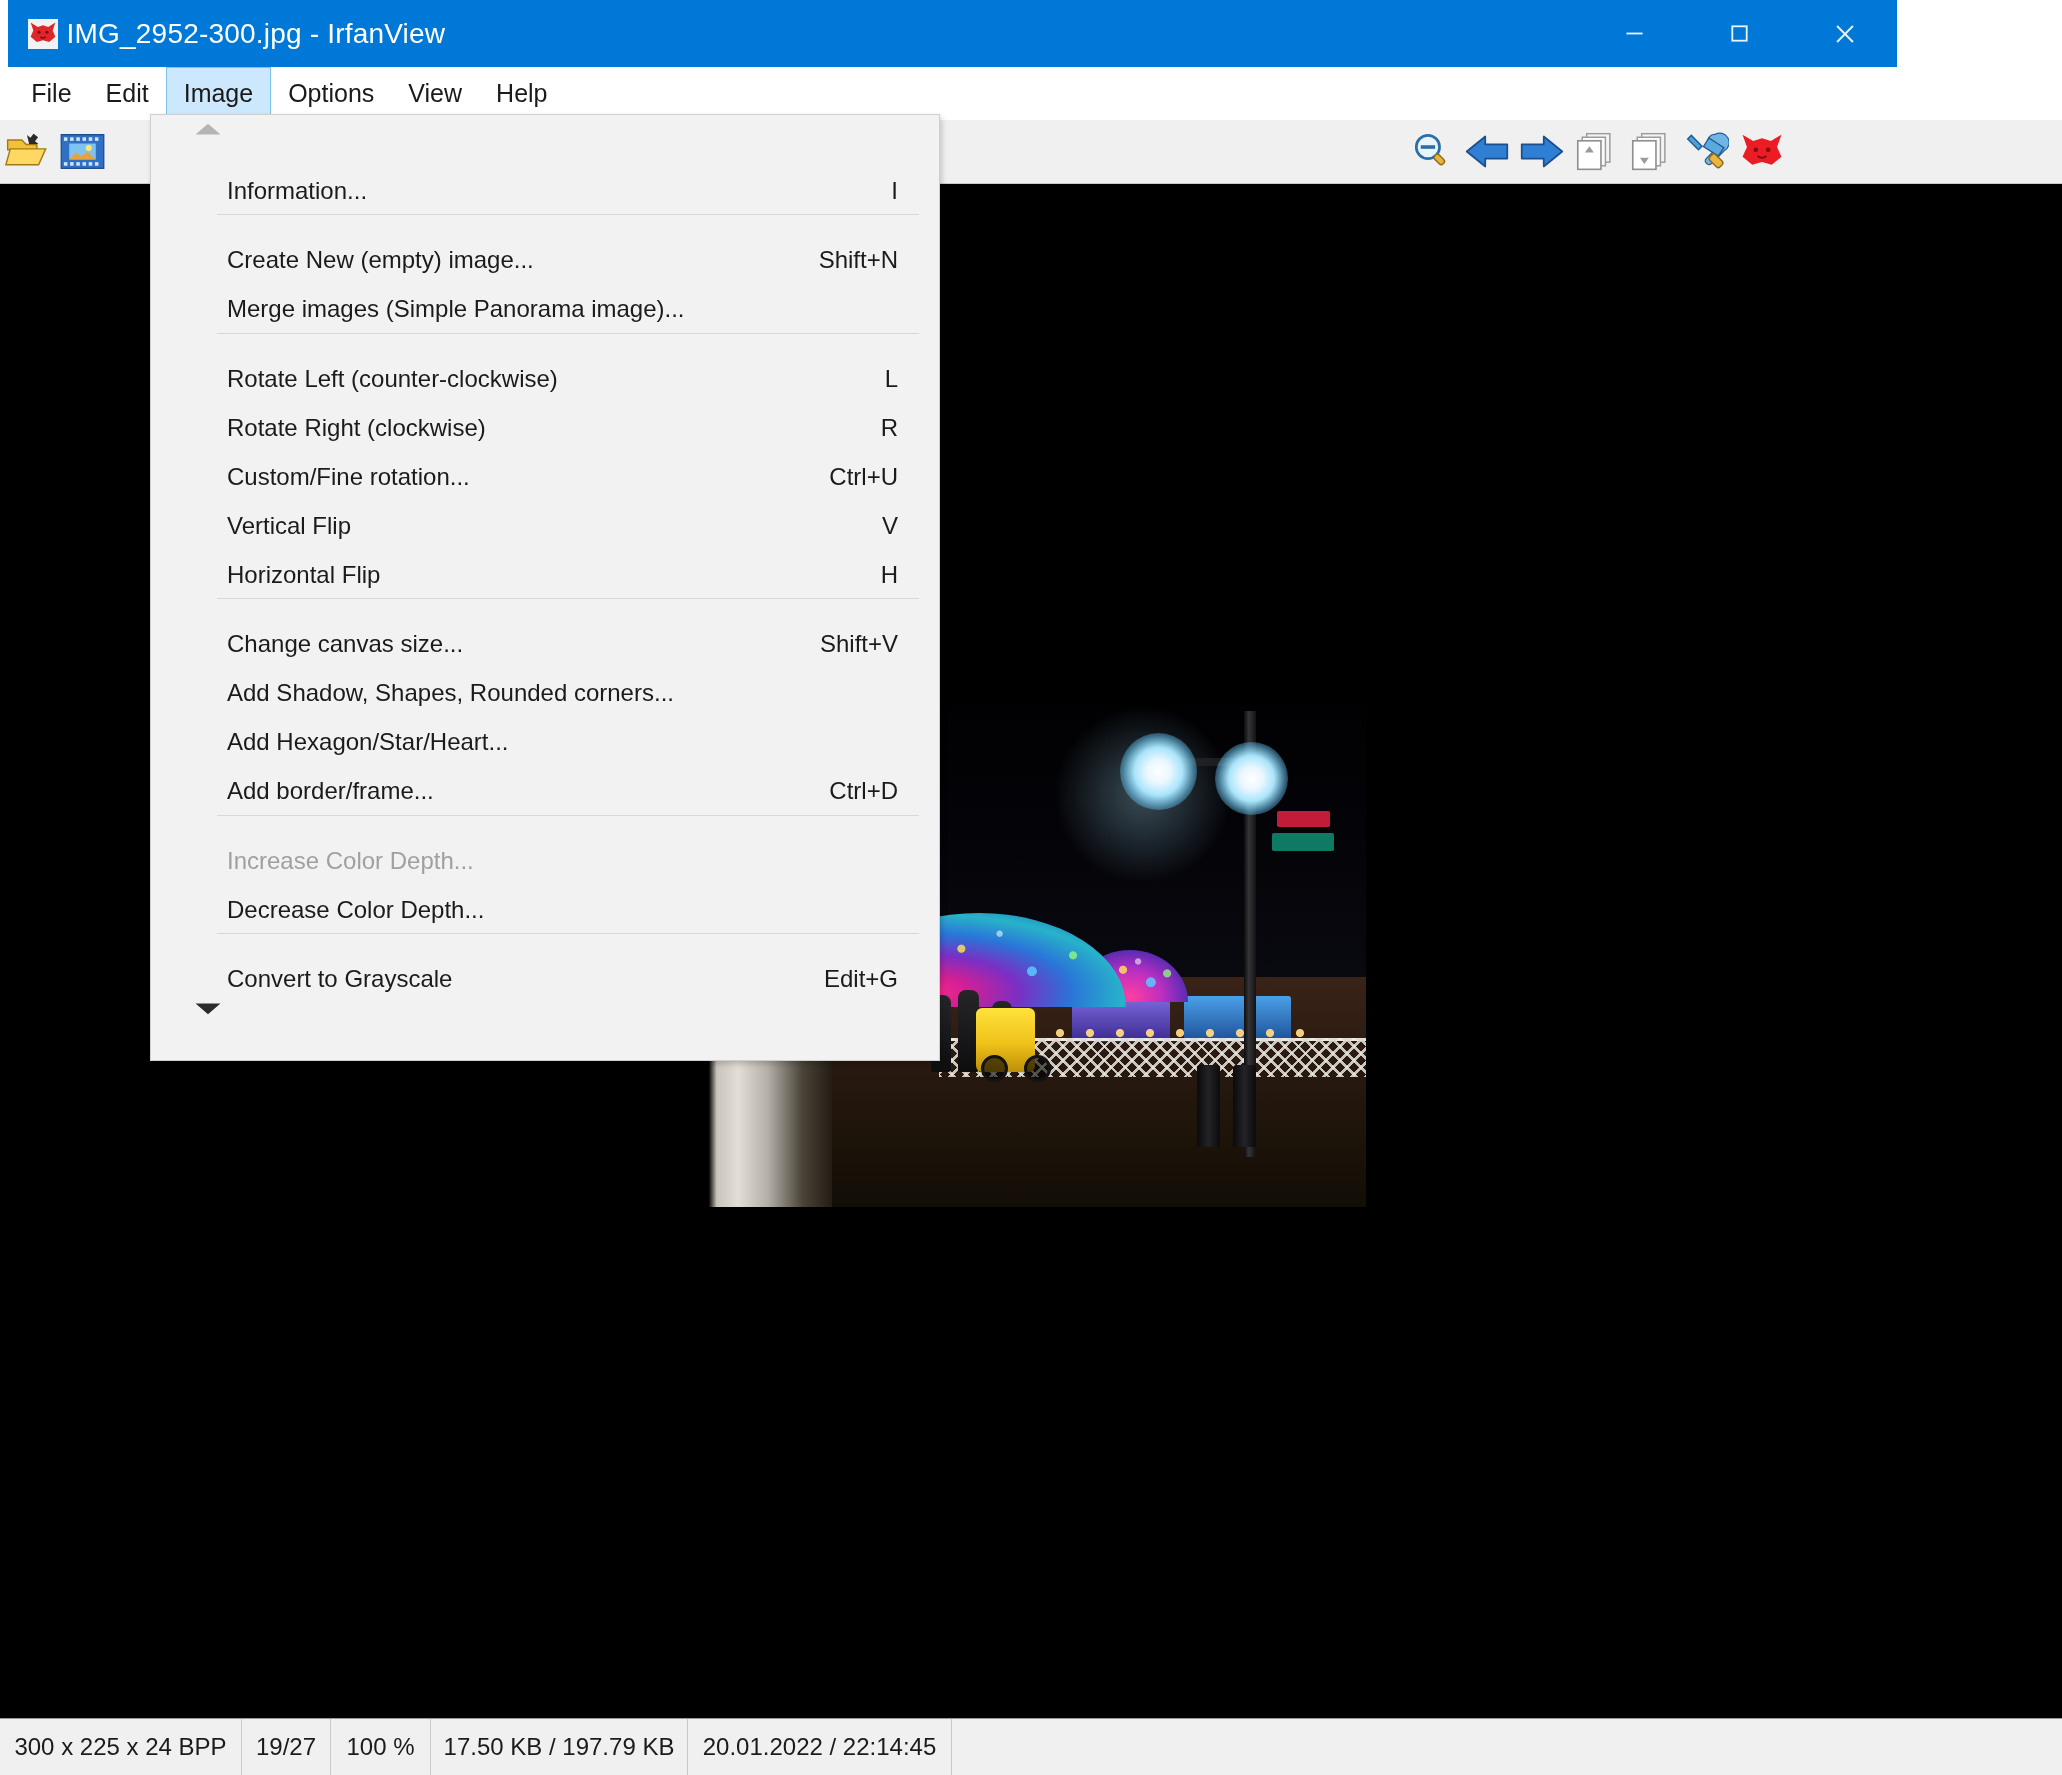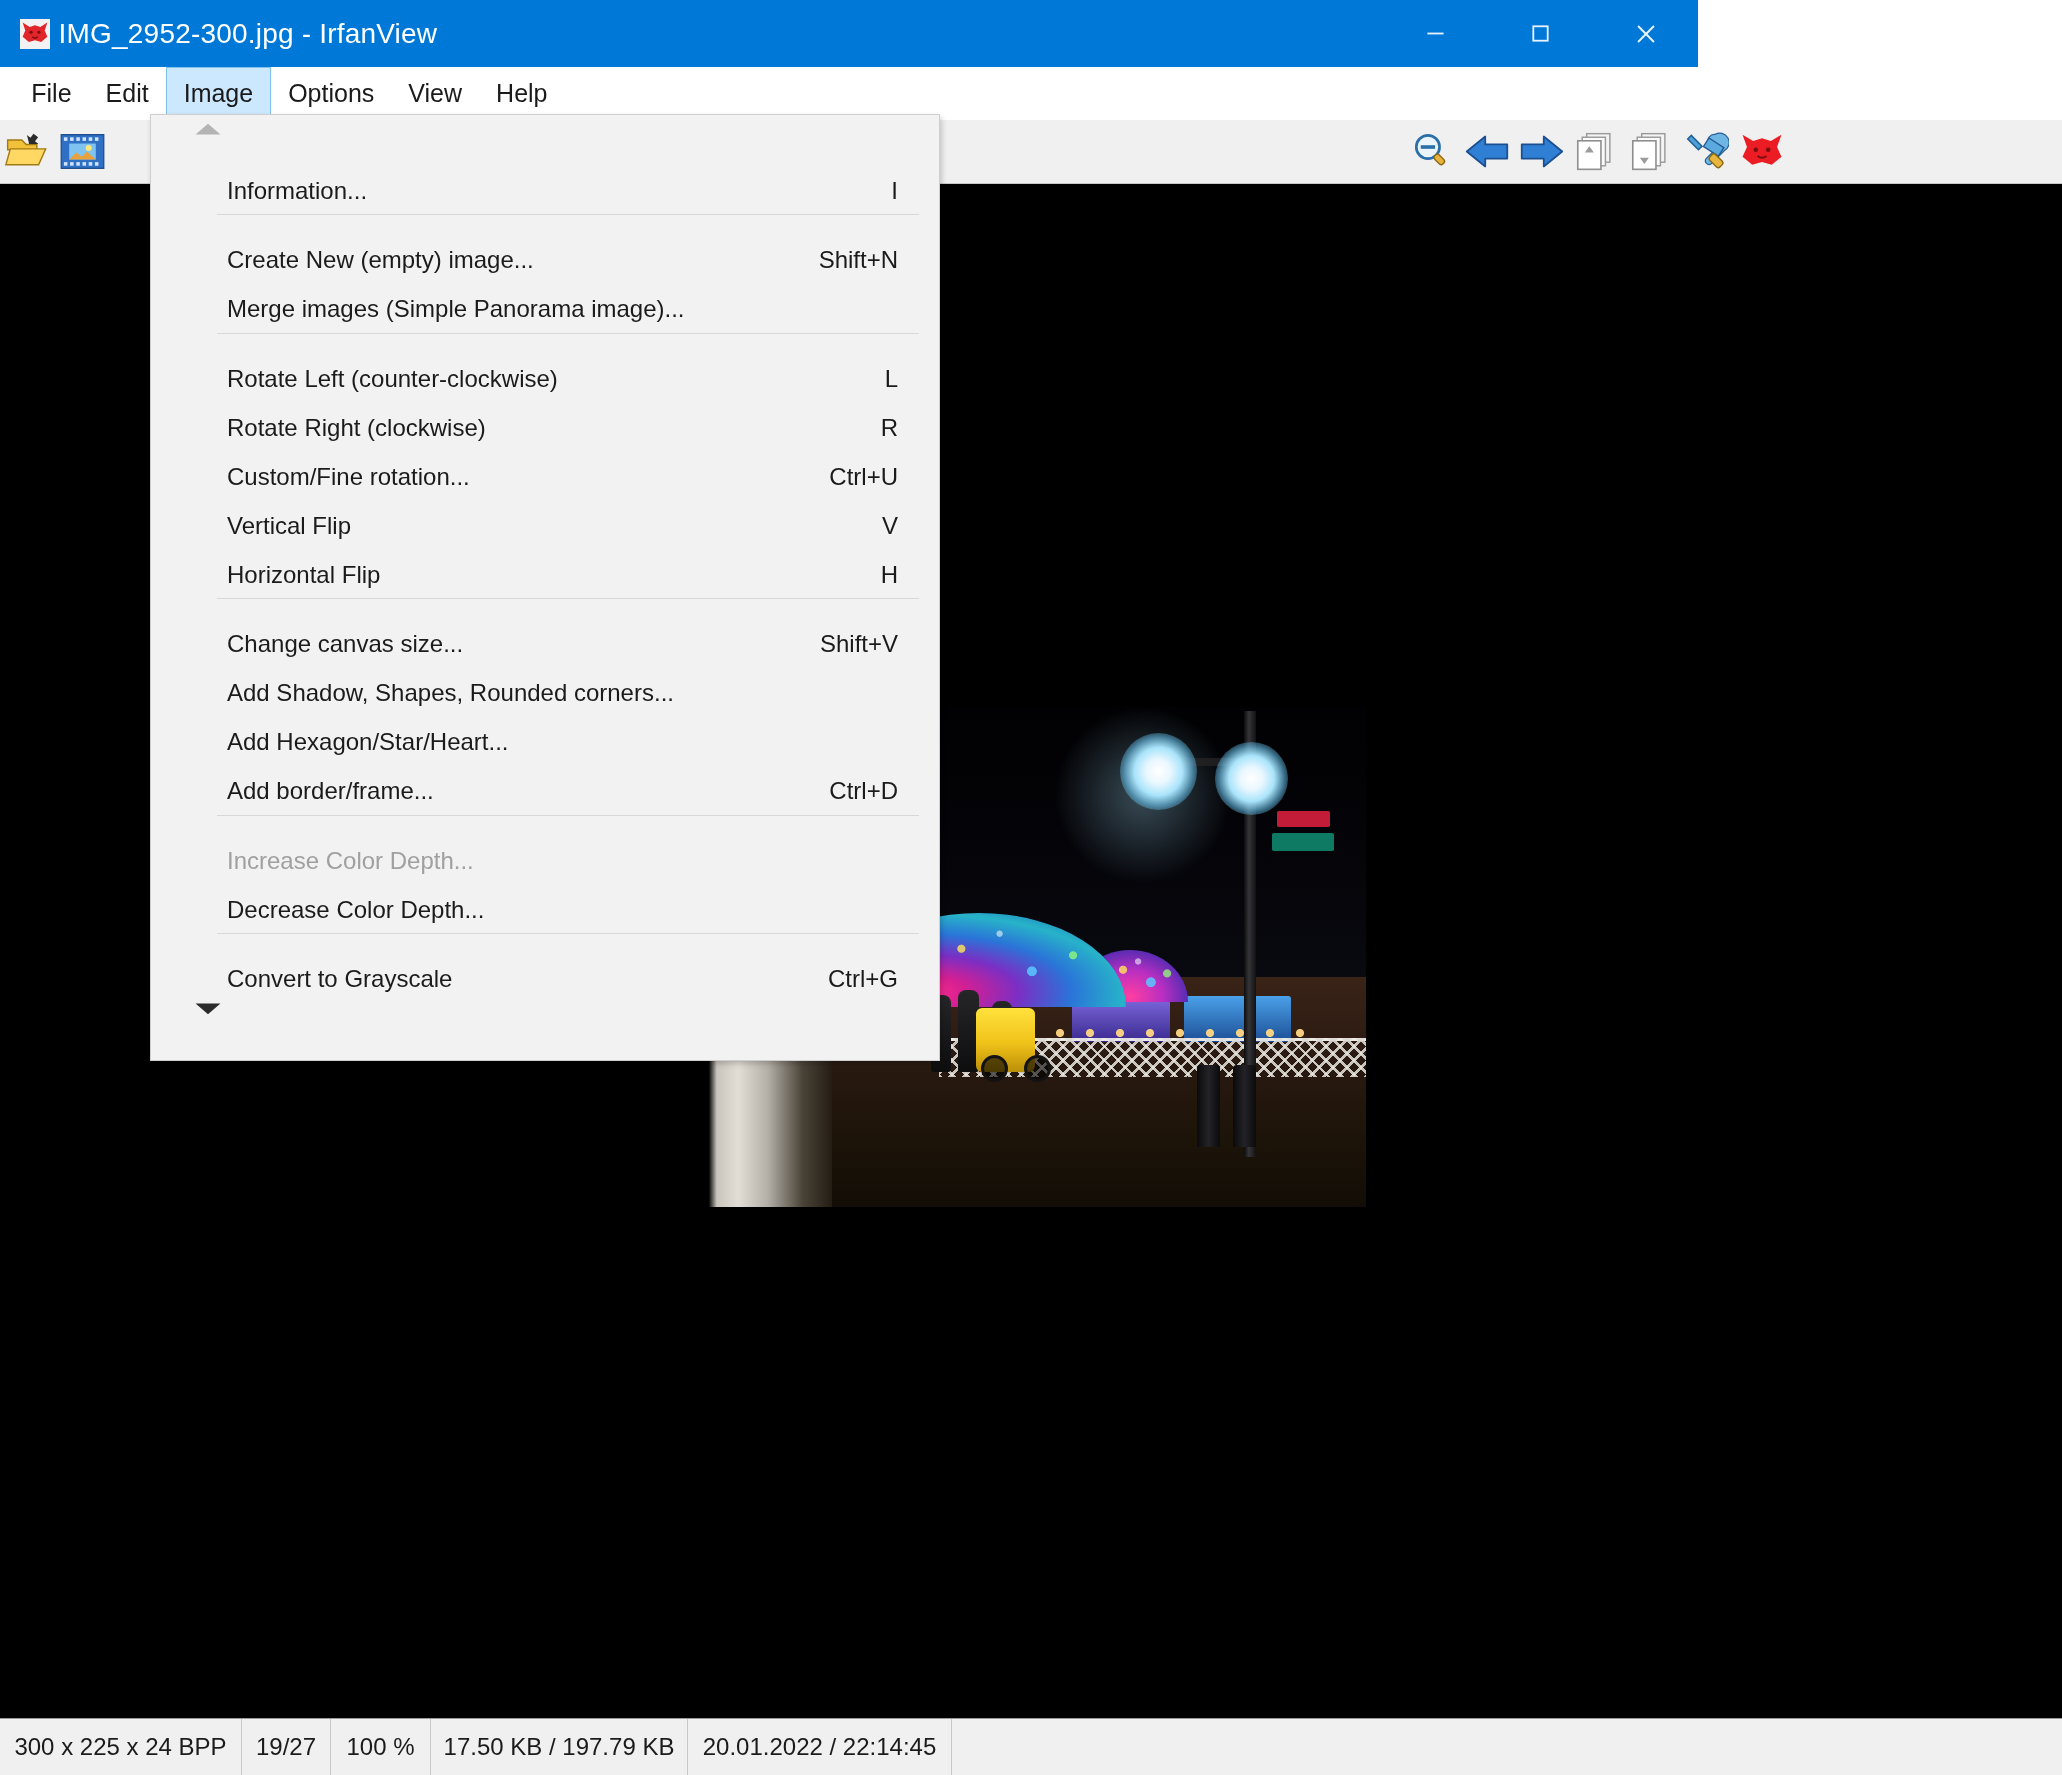--- a/index.html
+++ b/index.html
@@ -5,22 +5,22 @@
   * { box-sizing: border-box; margin: 0; padding: 0; }
   html, body {
     width: 2063px; height: 1775px;
     overflow: hidden;
     font-family: "Liberation Sans", sans-serif;
     background: #ffffff;
   }
 
   
   #titlebar {
-    position: absolute; left: 0; top: 0;
-    width: 1698px; height: 67px;
+    position: absolute; left: 8px; top: 0;
+    width: 1889px; height: 67px;
     background: #0078d7;
     display: flex; align-items: center;
   }
   #app-icon {
     width: 30px; height: 30px;
     margin-left: 19.6px; margin-right: 9px;
     position: relative; flex: none;
   }
   #title-text {
     color: #ffffff;
@@ -448,21 +448,21 @@
     <span class="acc"></span>
   </div>
   <div class="mi">
     <span class="lbl">Decrease Color Depth...</span>
     <span class="acc"></span>
   </div>
   <div class="mi-sep"></div>
 
   <div class="mi">
     <span class="lbl">Convert to Grayscale</span>
-    <span class="acc">Ctrl+G</span>
+    <span class="acc">Edit+G</span>
   </div>
 
   <div class="scroll-arrow">
     <svg width="32" height="18" viewBox="0 0 36 20">
       <path d="M4 5 L18 17 L32 5 Z" fill="#2b2b2b"></path>
     </svg>
   </div>
 </div>
 
 <div id="statusbar">

